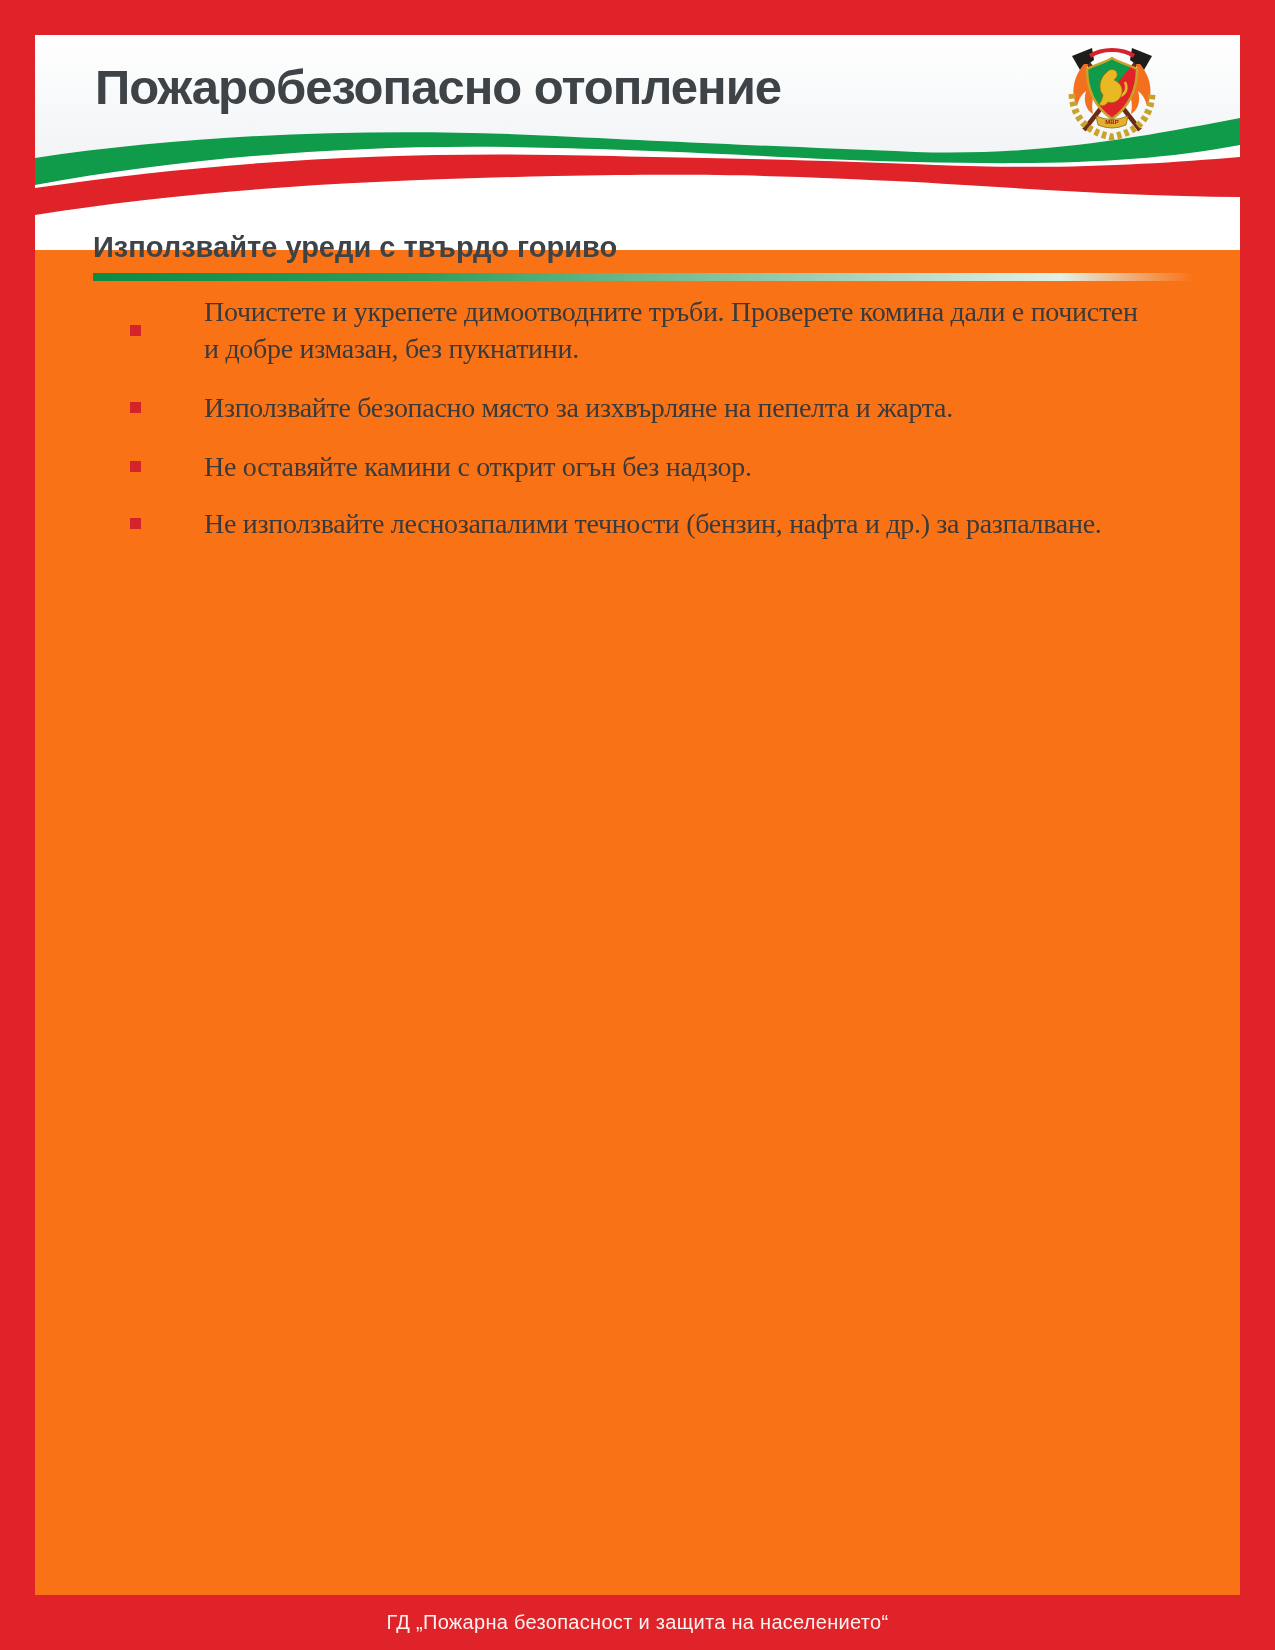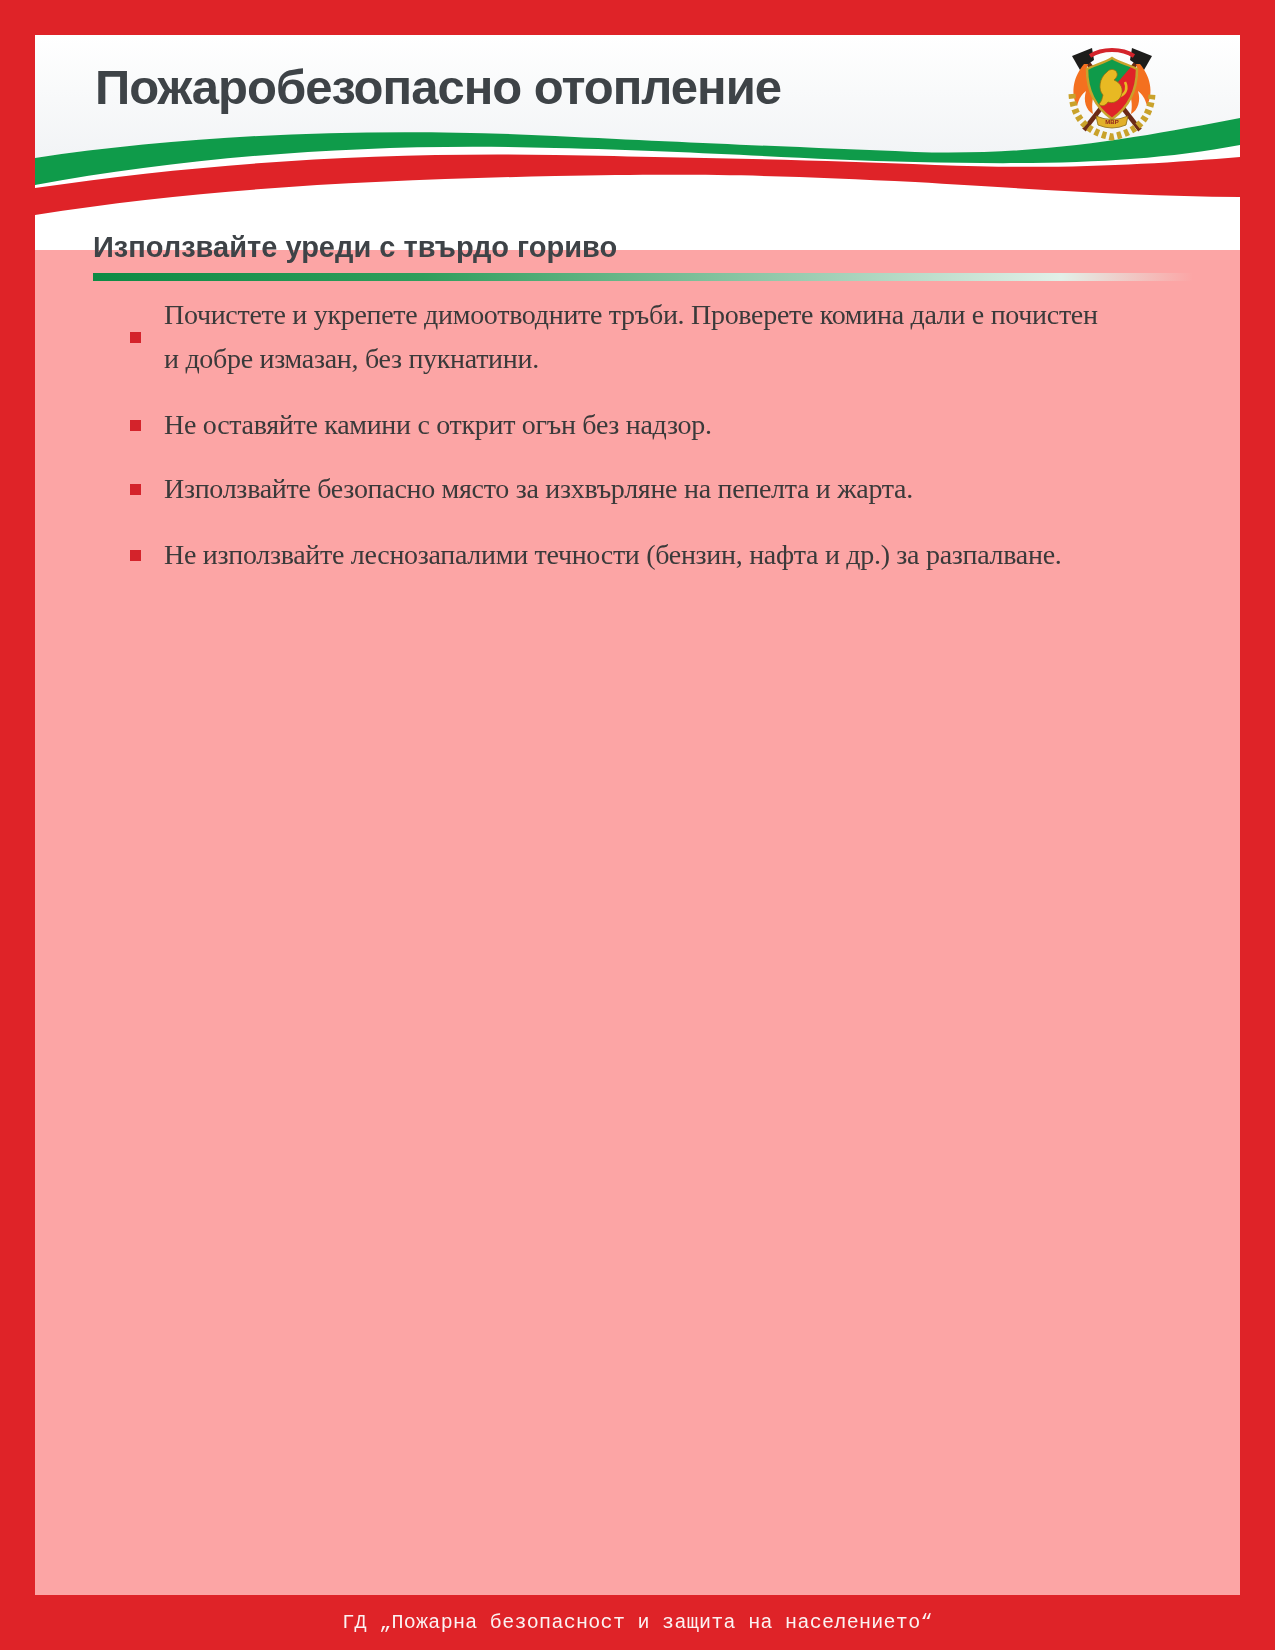--- a/index.html
+++ b/index.html
@@ -6,21 +6,21 @@
   .page{
     position:relative;
     width:1275px;height:1650px;
     background:#DF2328;
     overflow:hidden;
     font-family:"Liberation Sans", sans-serif;
   }
   .content{
     position:absolute;left:35px;top:35px;
     width:1205px;height:1560px;
-    background:#fca5a5;
+    background:#f97316;
   }
   .header-wave{
     position:absolute;left:0;top:0;width:1205px;height:215px;
     display:block;
   }
   .page-title{
     position:absolute;left:60px;top:24px;
     font-size:49px;font-weight:bold;letter-spacing:-1px;
     color:#3E4347;white-space:nowrap;
   }
@@ -42,32 +42,33 @@
   .item{display:flex;align-items:center;}
   .item.m22{margin-bottom:22px;}
   .item.m20{margin-bottom:20px;}
   .item.m8{margin-bottom:8px;}
   .item.m2{margin-bottom:2px;}
   .sq{
     width:11px;height:11px;background:#D4232B;flex:none;margin-right:23px;
   }
   .itxt{
     font-family:"Liberation Serif", serif;
-    font-size:28px;line-height:44px;color:#3A3A3A;
+    font-size:28px;line-height:37px;color:#3A3A3A;
     letter-spacing:-0.3px;
     white-space:pre-line;
     width:985px;
+    margin-left:40px;
   }
   .footer-bar{
     position:absolute;left:0;top:1595px;width:1275px;height:55px;
     background:#DF2328;
     display:flex;align-items:center;justify-content:center;
   }
   .footer-text{
-    font-family:Liberation Mono, monospace;
+    font-family:Liberation Sans, sans-serif;
     font-size:20px;color:#FBF2F2;letter-spacing:0.3px;
   }
 </style>
 </head>
 <body>
 
 <div class="page">
 
   <div class="content">
 
@@ -134,27 +135,27 @@
 
     <div class="section-heading">Използвайте уреди с твърдо гориво</div>
     <div class="section-underline"></div>
 
     <div class="bullet-list">
       <div class="item m22">
         <span class="sq"></span>
         <span class="itxt">Почистете и укрепете димоотводните тръби. Проверете комина дали е почистен
 и добре измазан, без пукнатини.</span>
       </div>
+      <div class="item m22">
+        <span class="sq"></span>
+        <span class="itxt">Използвайте безопасно място за изхвърляне на пепелта и жарта.</span>
+      </div>
       <div class="item m20">
         <span class="sq"></span>
         <span class="itxt">Не оставяйте камини с открит огън без надзор.</span>
-      </div>
-      <div class="item m22">
-        <span class="sq"></span>
-        <span class="itxt">Използвайте безопасно място за изхвърляне на пепелта и жарта.</span>
       </div>
       <div class="item m8">
         <span class="sq"></span>
         <span class="itxt">Не използвайте леснозапалими течности (бензин, нафта и др.) за разпалване.</span>
       </div>
     </div>
 
   </div>
 
   <div class="footer-bar">

